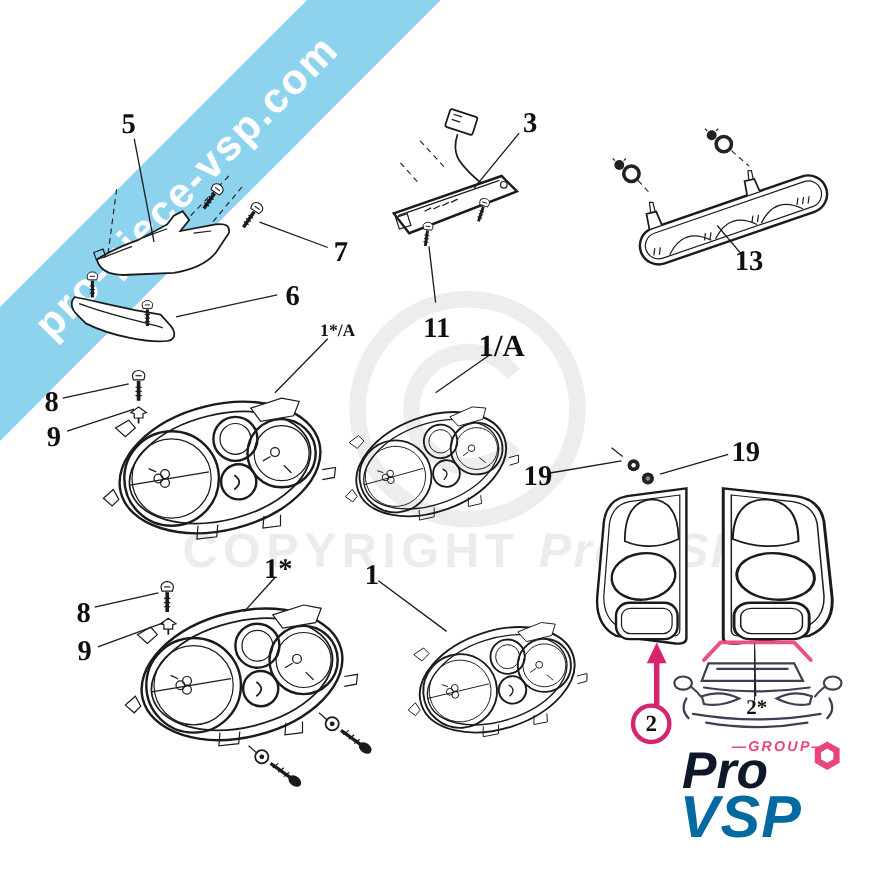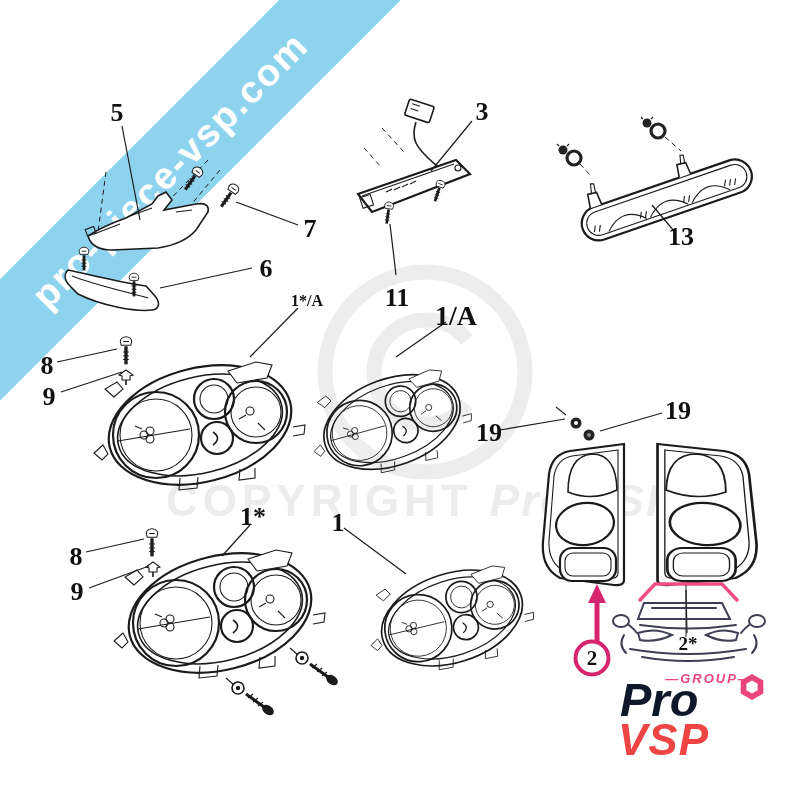--- a/index.html
+++ b/index.html
@@ -37,22 +37,22 @@
 
   
   #label-2{z-index:6;font-size:21px;}
 
   
   #logo-group{position:absolute;left:709px;top:678px;transform:translate(-50%,-50%);
     color:#e8457f;font-size:13px;font-weight:700;font-style:italic;letter-spacing:2px;
     z-index:5;white-space:nowrap;}
   #logo-pro{position:absolute;left:620px;top:680px;font-size:47px;font-weight:700;
     font-style:italic;color:#0f172a;line-height:0.85;z-index:5;letter-spacing:0px;}
-  #logo-vsp{position:absolute;left:618px;top:721px;font-size:44px;font-weight:700;
-    font-style:italic;color:#ef4444;line-height:0.85;z-index:5;letter-spacing:1px;}
+  #logo-vsp{position:absolute;left:618px;top:721px;font-size:54px;font-weight:700;
+    font-style:italic;color:#0369a1;line-height:0.85;z-index:5;letter-spacing:1px;}
   #logo-hex{position:absolute;left:737px;top:672px;z-index:6;}
   #car-sketch{position:absolute;left:610px;top:577px;z-index:4;}
 </style>
 </head>
 <body>
 
 <div id="stage">
 
   <svg id="wm-c-svg" width="800" height="800">
     <circle cx="425" cy="372" r="100" fill="none" stroke="#ededed" stroke-width="15"></circle>

